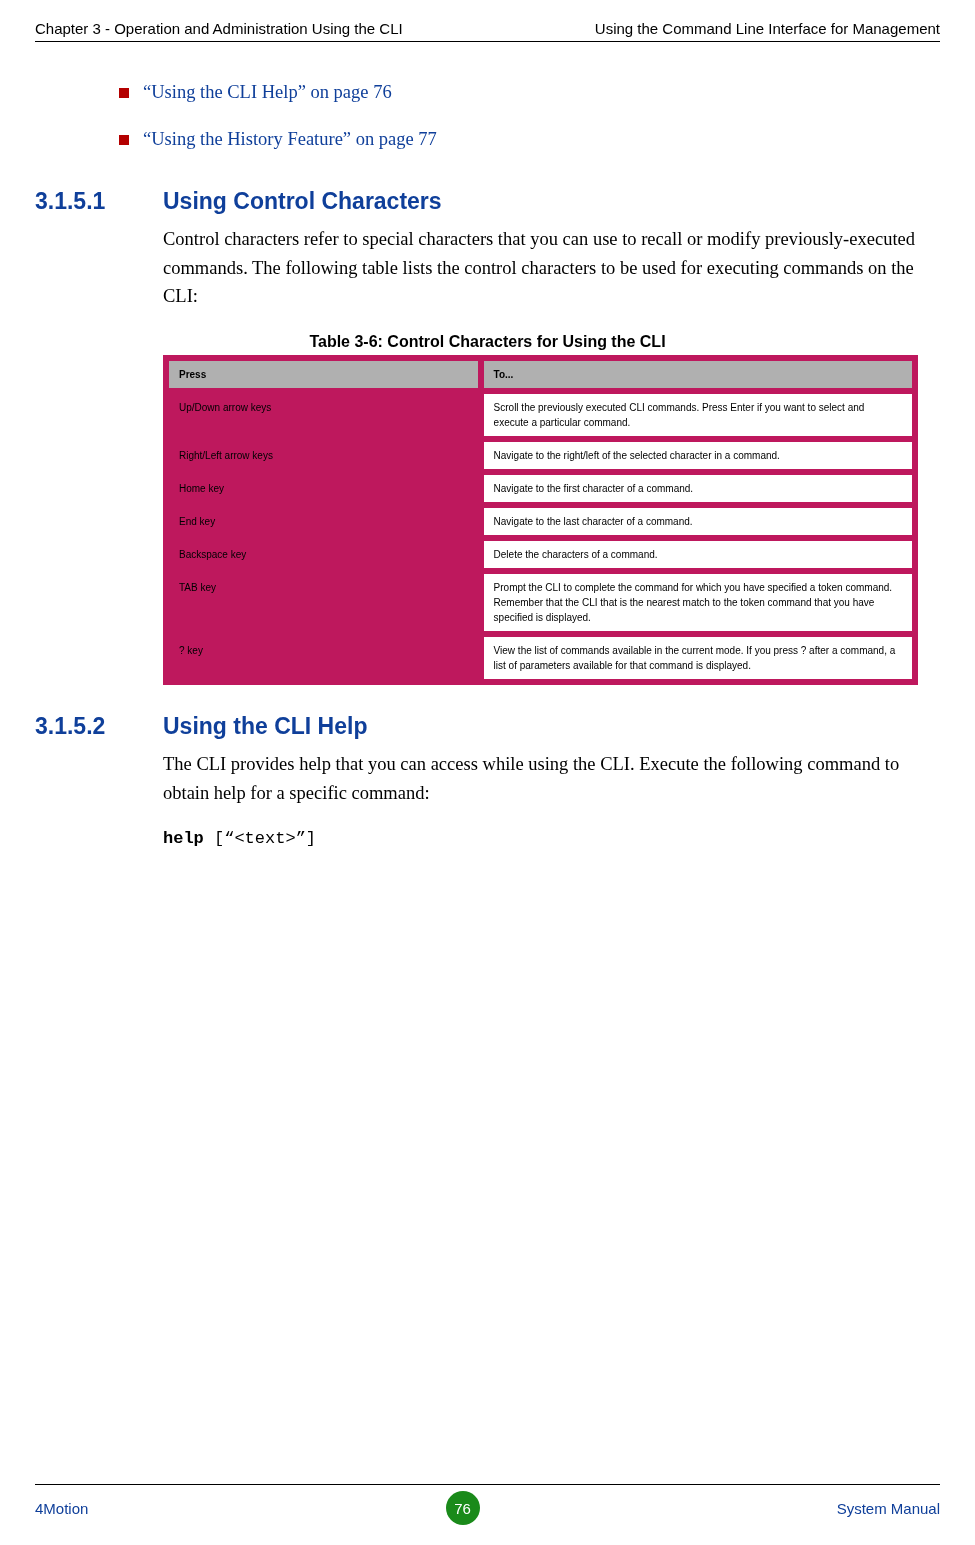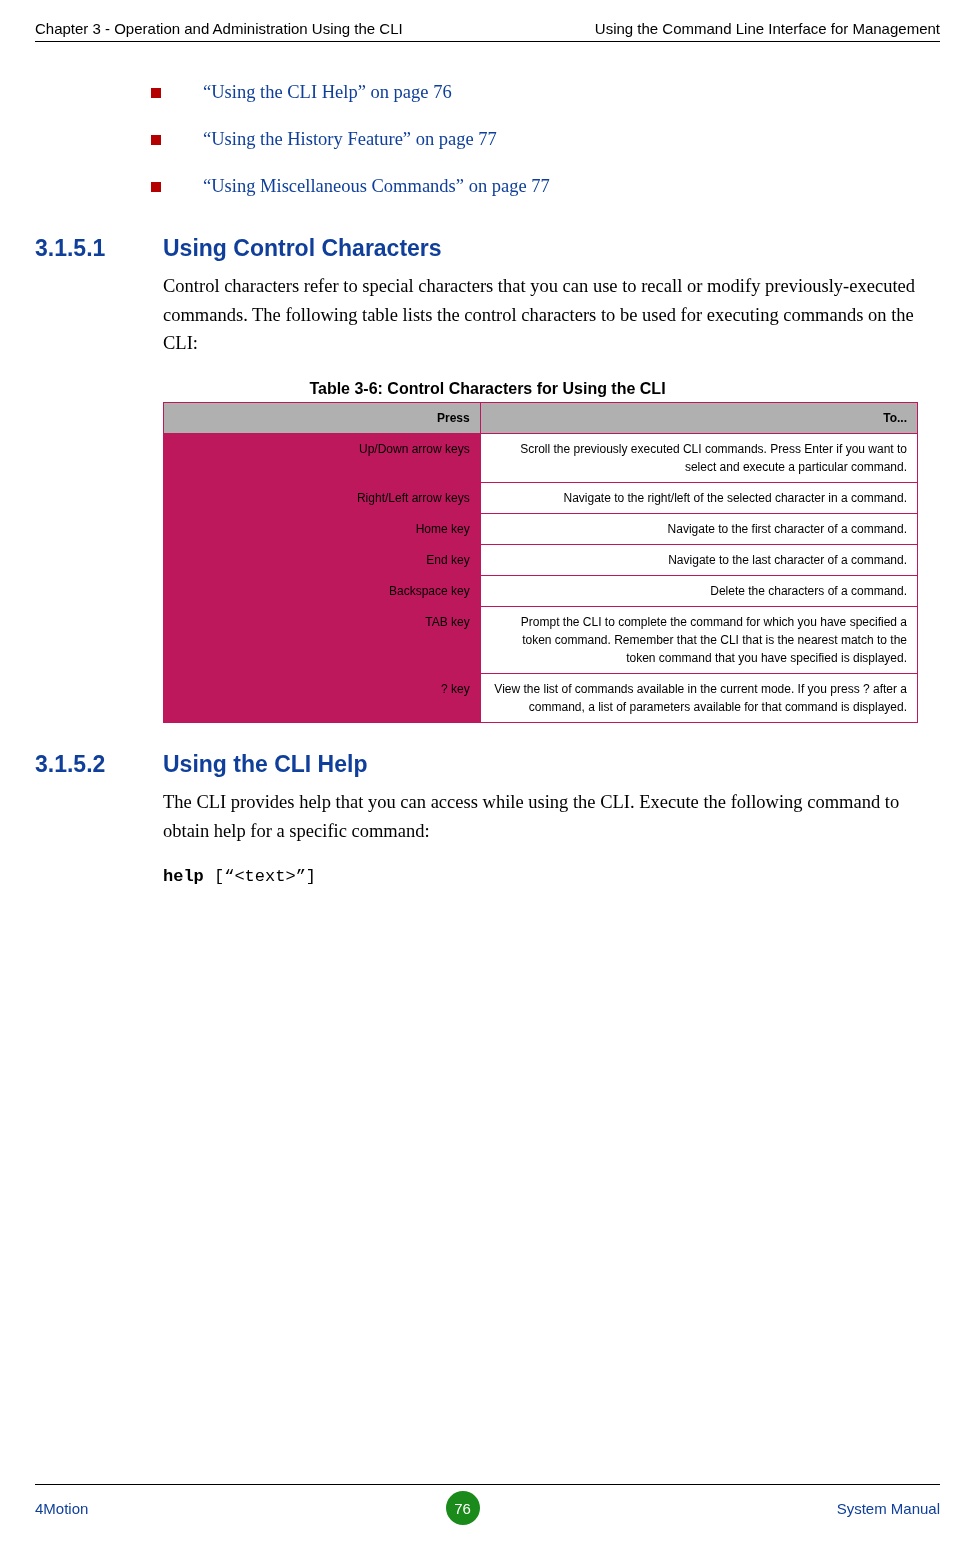--- a/index.html
+++ b/index.html
@@ -30,22 +30,21 @@
     border-bottom: 1px solid #000;
     margin-bottom: 40px;
   }
   .content {
     padding-left: 0;
   }
   .bullet-row {
     display: flex;
     align-items: flex-start;
     margin-bottom: 26px;
-    margin-left: 116px;
-    gap: 28px;
+    margin-left: 84px;
   }
   .bullet {
     width: 10px;
     height: 10px;
     background: #b40000;
     margin-right: 14px;
     margin-top: 6px;
     flex-shrink: 0;
   }
   .bullet-text {
@@ -86,24 +85,24 @@
     font-size: 16px;
     margin-bottom: 4px;
     margin-top: 22px;
   }
   table {
     margin-left: 128px;
     border-collapse: collapse;
     width: 755px;
   }
   th, td {
-    border: 1px solid #be185d;
-    font-family: Arial, Helvetica, sans-serif;
-    font-size: 12px;
-    text-align: right;
+    border: 6px solid #be185d;
+    font-family: Arial, Helvetica, sans-serif;
+    font-size: 10px;
+    text-align: left;
     vertical-align: top;
     padding: 6px 10px;
     line-height: 1.5;
   }
   th {
     background: #b0b0b0;
     font-weight: bold;
   }
   td.press-col {
     background: #be185d;
@@ -155,24 +154,20 @@
   <div class="content">
 
     <div class="bullet-row">
       <div class="bullet"></div>
       <span class="bullet-text">“Using the CLI Help” on page 76</span>
     </div>
     <div class="bullet-row">
       <div class="bullet"></div>
       <span class="bullet-text">“Using the History Feature” on page 77</span>
     </div>
-    <div class="bullet-row">
-      <div class="bullet"></div>
-      <span class="bullet-text">“Using Miscellaneous Commands” on page 77</span>
-    </div>
 
     <div class="section-row">
       <span class="section-num">3.1.5.1</span>
       <span class="section-title">Using Control Characters</span>
     </div>
 
     <div class="body-text">Control characters refer to special characters that you can use to recall or modify previously-executed commands. The following table lists the control characters to be used for executing commands on the CLI:</div>
 
     <div class="table-caption">Table 3-6: Control Characters for Using the CLI</div>
 

